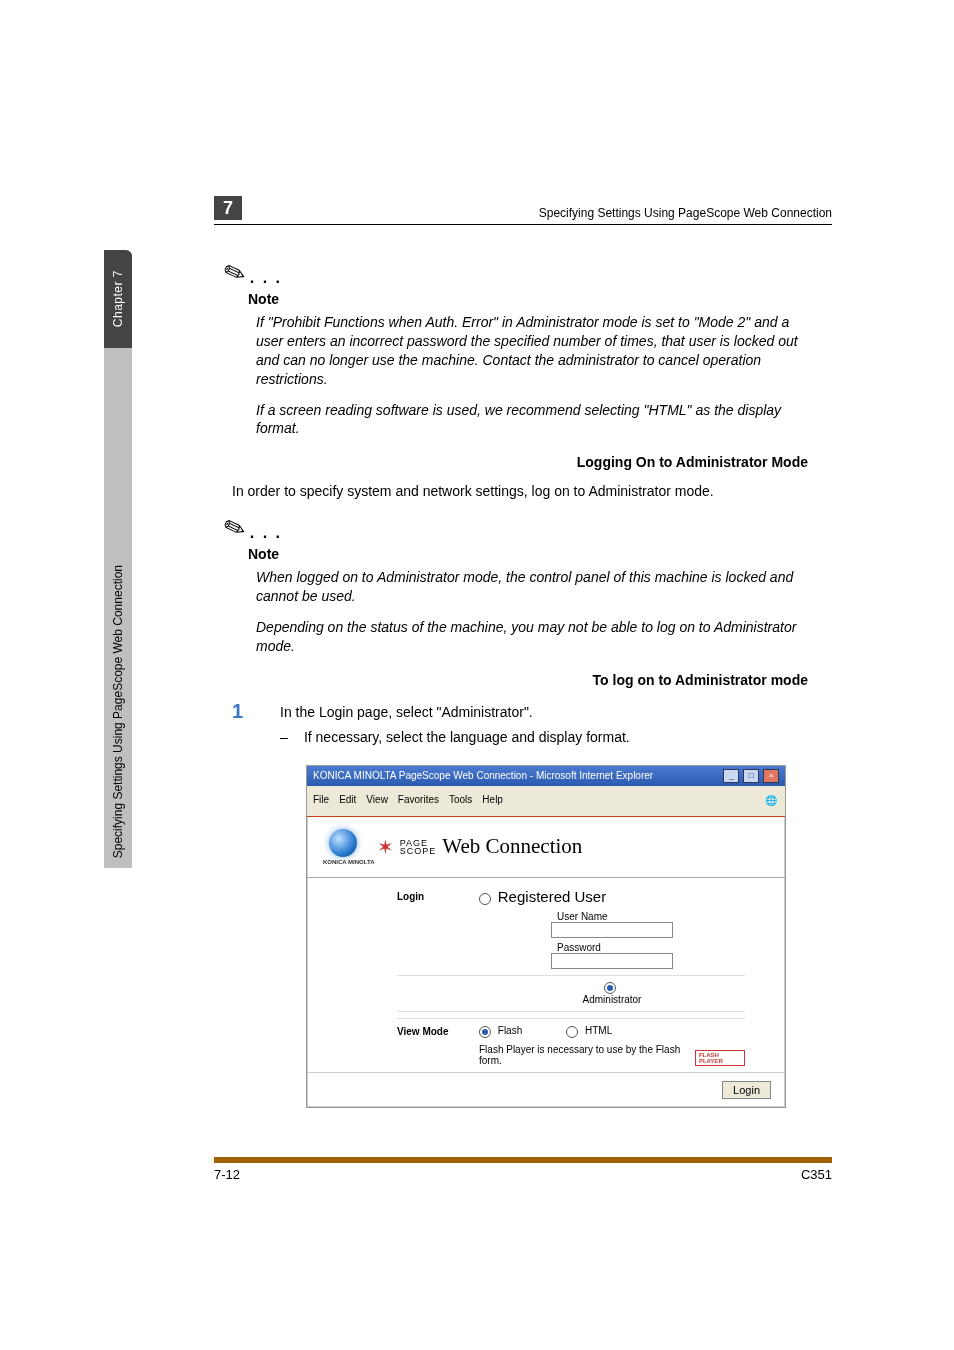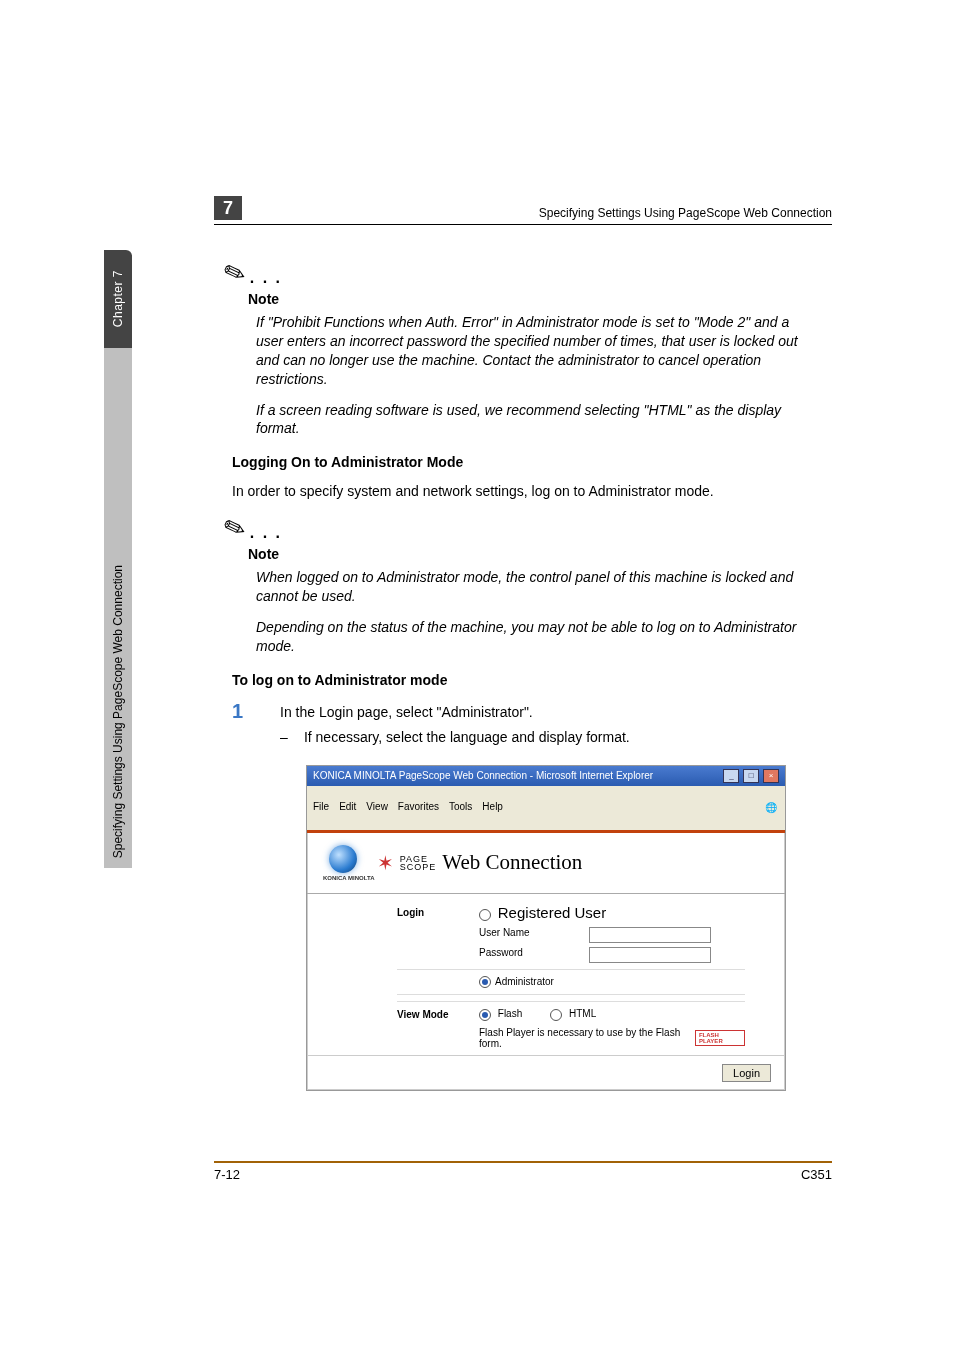--- a/index.html
+++ b/index.html
@@ -118,20 +118,21 @@
     line-height: 1.35;
     margin-left: 24px;
     margin-top: 6px;
     margin-bottom: 12px;
   }
   .subhead {
     font-weight: bold;
     font-size: 14px;
     margin-top: 16px;
     margin-bottom: 12px;
+    text-align: right;
   }
   .body-text {
     font-size: 14px;
     line-height: 1.35;
     margin-bottom: 12px;
   }
   .step-row {
     display: flex;
     align-items: flex-start;
     margin-bottom: 6px;
@@ -181,25 +182,25 @@
     margin-left: 1px;
     font-size: 8px;
     text-align: center;
     line-height: 12px;
     color: #224;
   }
   .ss-winbtns .close { background: #e07860; color: #fff; }
   .ss-menubar {
     background: #ece9d8;
     color: #000;
-    padding: 15px 6px;
+    padding: 8px 6px;
     font-size: 10px;
     display: flex;
     gap: 10px;
-    border-bottom: 3px solid #c2410c;
+    border-bottom: 1px solid #c2410c;
   }
   .ss-menubar .ielogo {
     margin-left: auto;
     width: 14px;
     height: 14px;
     display: flex;
     align-items: center;
     justify-content: center;
     font-size: 10px;
     color: #2a5bb0;
@@ -259,23 +260,24 @@
   .ss-label {
     width: 82px;
     font-size: 10px;
     font-weight: bold;
   }
   .ss-sub {
     margin-left: 82px;
   }
   .ss-sub-row {
     display: flex;
-    align-items: flex-start;
+    align-items: center;
     font-size: 10px;
     margin-bottom: 4px;
+    flex-direction: column;
   }
   .ss-sub-label {
     width: 110px;
   }
   .ss-input {
     width: 120px;
     height: 14px;
     border: 1px solid #888;
     background: #fff;
   }
@@ -316,21 +318,21 @@
     display: flex;
     align-items: center;
     justify-content: center;
     font-size: 8px;
     color: #335;
   }
   .ss-flash-row {
     margin-left: 82px;
     font-size: 10px;
     display: flex;
-    align-items: center;
+    align-items: flex-end;
     gap: 6px;
     margin-top: 4px;
   }
   .flash-badge {
     display: inline-block;
     background: #fff;
     border: 1px solid #c33;
     color: #c33;
     font-size: 6px;
     padding: 1px 3px;
@@ -351,21 +353,21 @@
   .ss-hr-inner {
     border: none;
     border-top: 1px solid #ddd;
     margin: 6px 0;
   }
   .page-footer {
     position: absolute;
     left: 214px;
     bottom: 168px;
     width: 618px;
-    border-top: 2px solid #a16207;
+    border-top: 6px solid #a16207;
     padding-top: 4px;
     display: flex;
     justify-content: space-between;
     font-size: 13px;
   }
 </style>
 </head>
 <body>
 
 <div class="page">
@@ -472,21 +474,21 @@
         <div class="ss-sub" style="margin-left:82px;">
           <div class="ss-sub-row">
             <span class="ss-radio checked"></span>
             <span>Administrator</span>
           </div>
         </div>
         <hr class="ss-hr-inner">
         <hr class="ss-hr-inner">
         <div class="ss-row">
           <div class="ss-label">View Mode</div>
-          <div style="display:flex;gap:28px;font-size:10px;">
+          <div style="display:flex;gap:44px;font-size:10px;">
             <span>
               <span class="ss-radio checked"></span>
               <span>Flash</span>
             </span>
             <span>
               <span class="ss-radio"></span>
               <span>HTML</span>
             </span>
           </div>
         </div>

